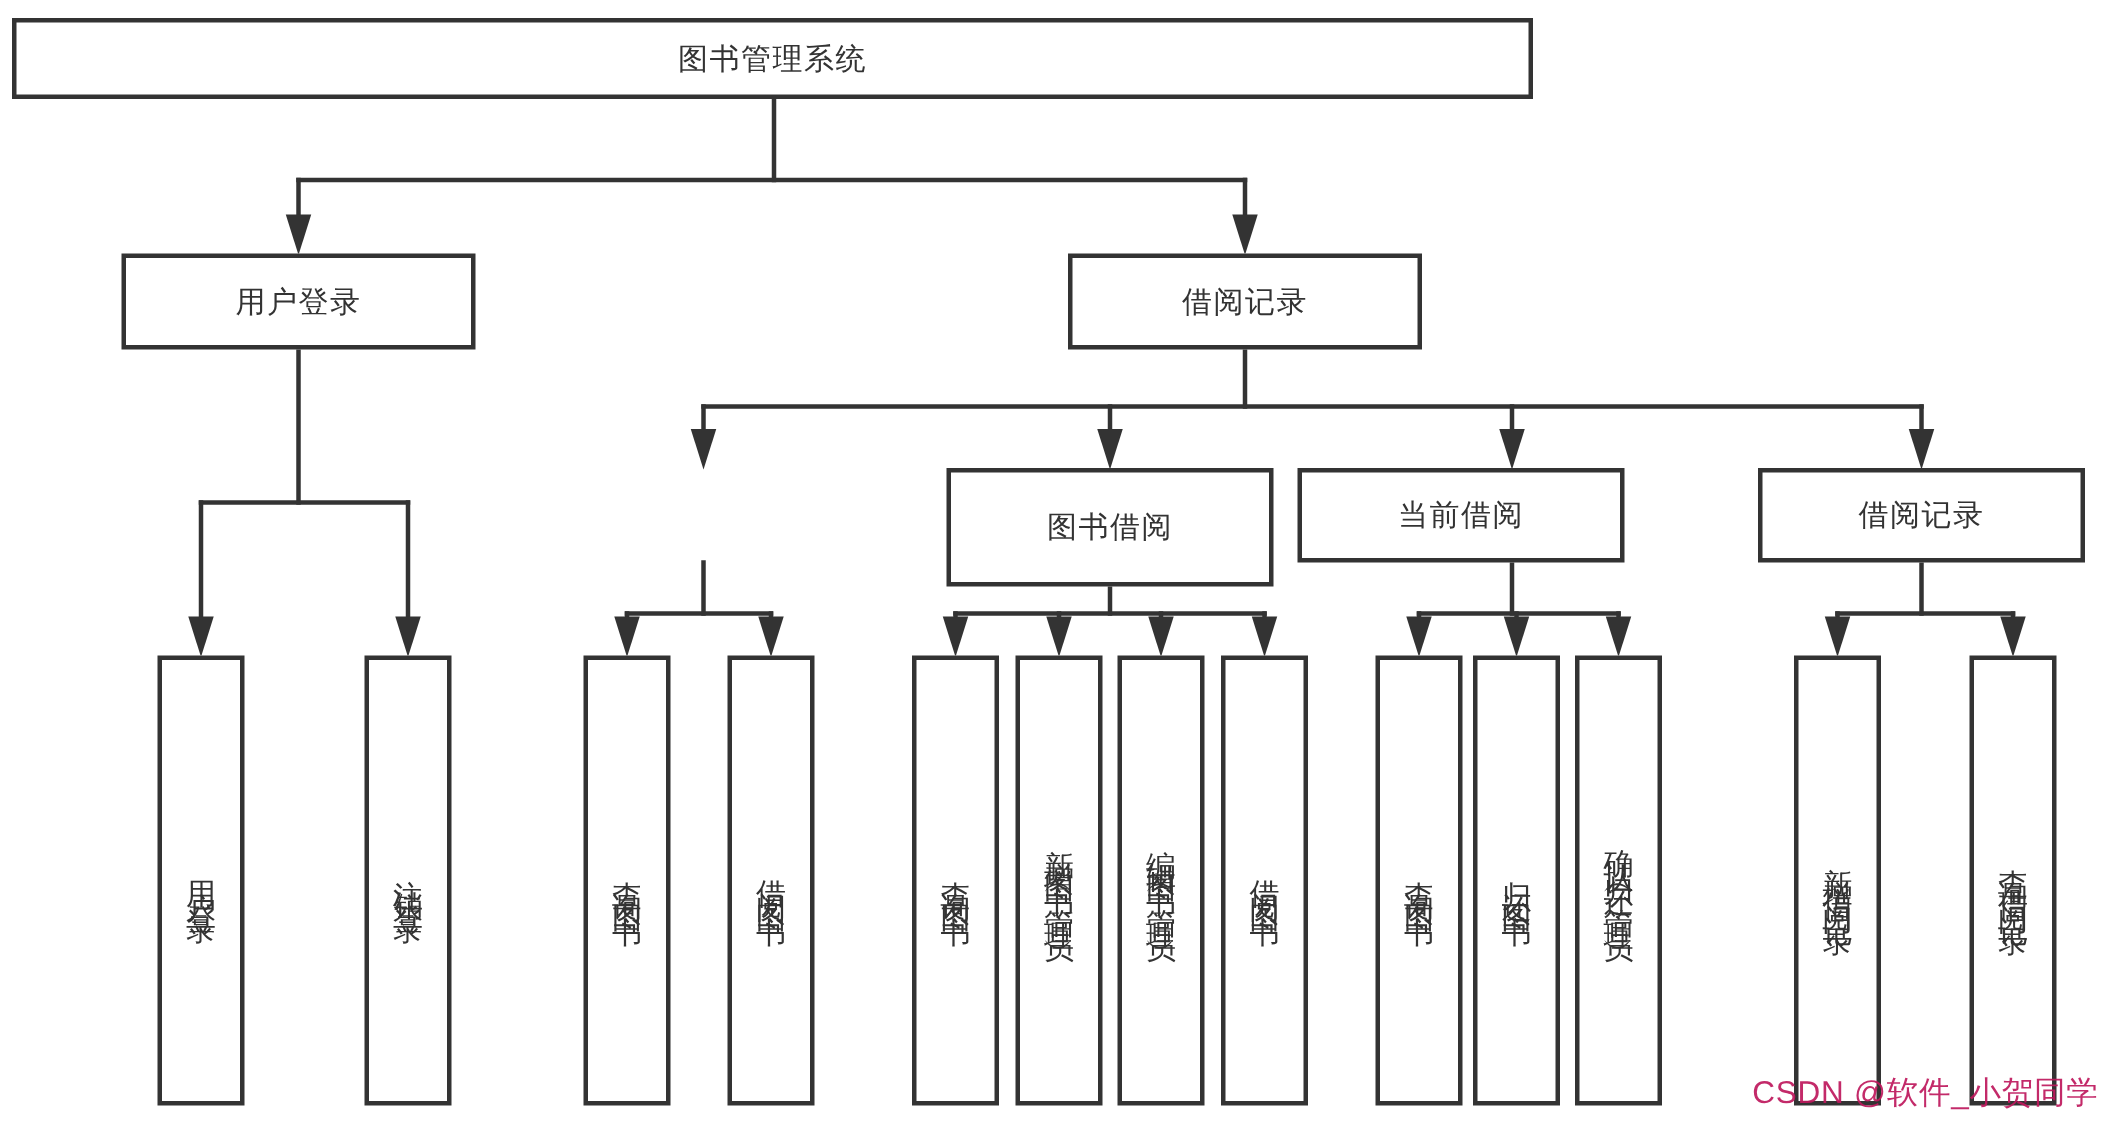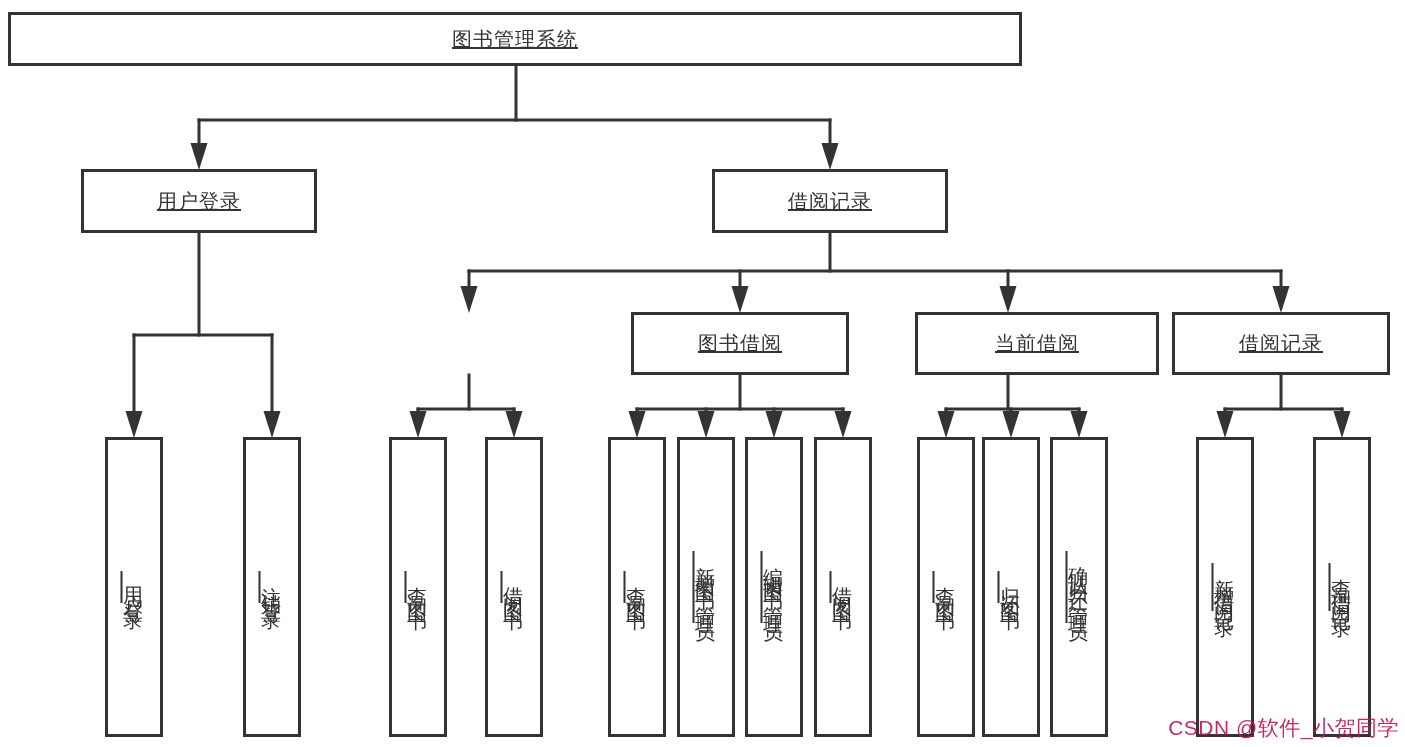--- a/index.html
+++ b/index.html
@@ -5,21 +5,21 @@
   html,body{margin:0;padding:0;background:#ffffff;}
   body{
     width:1405px;height:747px;overflow:hidden;position:relative;
     font-family:"Liberation Sans","DejaVu Sans",sans-serif;
   }
   .stage{position:absolute;left:0;top:0;width:1405px;height:747px;background:#ffffff;}
   .connectors{position:absolute;left:0;top:0;z-index:1;}
   .node{
     position:absolute;z-index:2;background:#ffffff;border:3px solid #333333;
     box-sizing:border-box;display:flex;align-items:center;justify-content:center;
-    font-size:20px;color:#333333;letter-spacing:1px;white-space:nowrap;text-decoration:underline;
+    font-size:20px;color:#333333;letter-spacing:1px;white-space:nowrap;
   }
   .leaf{
     writing-mode:vertical-rl;text-orientation:mixed;
     letter-spacing:8px;white-space:normal;
   }
   .watermark{
     position:absolute;z-index:5;right:6px;top:714px;
     font-size:21px;color:#be185d;opacity:0.92;letter-spacing:0.5px;
   }
 </style>
@@ -92,22 +92,22 @@
       <polygon points="1216.5,411 1233.5,411 1225,438"></polygon>
       <polygon points="1333.5,411 1350.5,411 1342,438"></polygon>
     </g>
   </svg>
 
   <div class="node" style="left:8px;top:12px;width:1014px;height:54px">图书管理系统</div>
 
   <div class="node" style="left:81px;top:169px;width:236px;height:64px">用户登录</div>
   <div class="node" style="left:712px;top:169px;width:236px;height:64px">借阅记录</div>
 
-  <div class="node" style="left:631px;top:312px;width:218px;height:63px">图书借阅</div>
-  <div class="node" style="left:915px;top:312px;width:244px;height:63px">当前借阅</div>
+  <div class="node" style="left:631px;top:312px;width:218px;height:79px">图书借阅</div>
+  <div class="node" style="left:865px;top:312px;width:218px;height:63px">当前借阅</div>
   <div class="node" style="left:1172px;top:312px;width:218px;height:63px">借阅记录</div>
 
   <div class="node leaf" style="left:105px;top:437px;width:58px;height:300px">用户登录</div>
   <div class="node leaf" style="left:243px;top:437px;width:58px;height:300px">注销登录</div>
 
   <div class="node leaf" style="left:389px;top:437px;width:58px;height:300px">查询图书</div>
   <div class="node leaf" style="left:485px;top:437px;width:58px;height:300px">借阅图书</div>
 
   <div class="node leaf" style="left:608px;top:437px;width:58px;height:300px">查询图书</div>
   <div class="node leaf" style="left:677px;top:437px;width:58px;height:300px">新增图书（管理员）</div>

